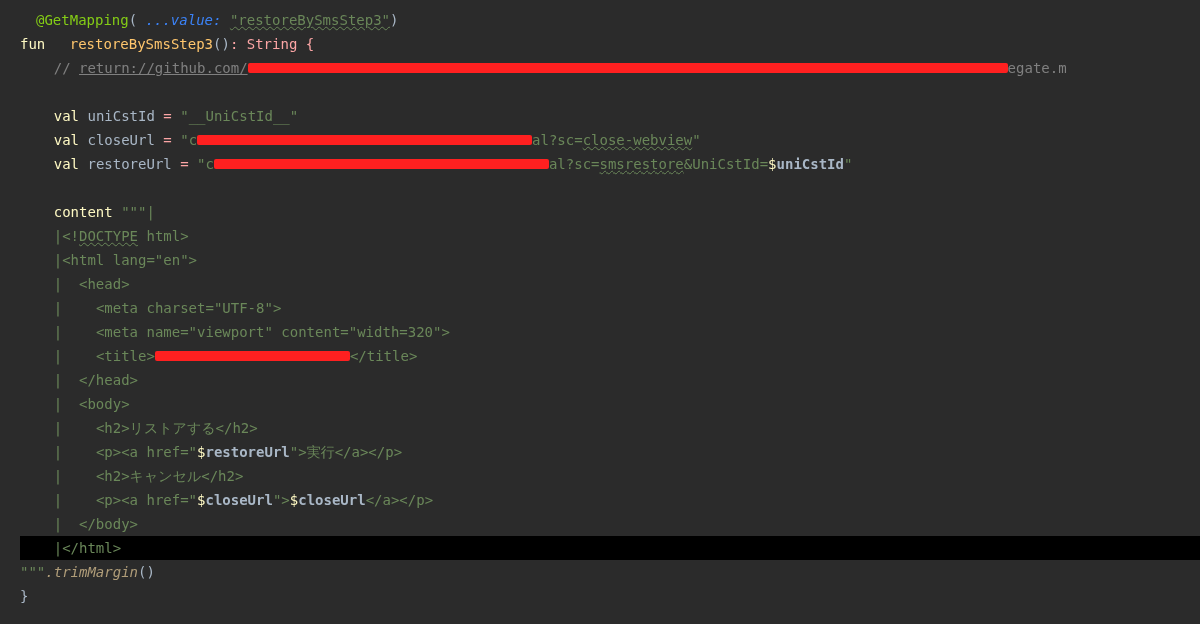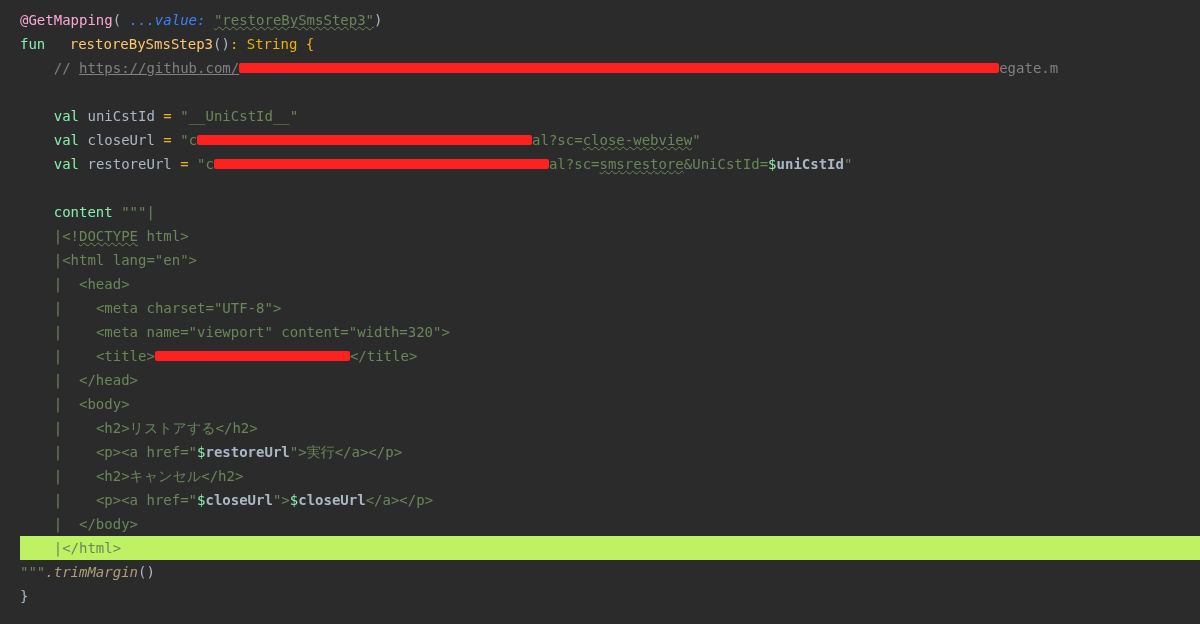--- a/index.html
+++ b/index.html
@@ -15,56 +15,56 @@
       color: #a9b7c6;
       padding: 8px 0 8px 20px;
       width: 1200px;
       height: 624px;
       overflow: hidden;
     }
     .line {
       white-space: pre;
       position: relative;
     }
-    .annotation { color: #f9a8d4; }
-    .keyword { color: #86efac; }
+    .annotation { color: #84cc16; margin-left: 16px; }
+    .keyword { color: #fef9c3; }
     .funcname { color: #ffc66d; margin-left: 16px; }
     .paren { color: #a9b7c6; }
     .hint { color: #3b82f6; font-style: italic; }
     .string { color: #6a8759; }
     .string-underline { color: #6a8759; text-decoration: underline wavy #6a8759; text-decoration-thickness: 1px; }
     .comment { color: #808080; }
     .comment-underline { color: #808080; text-decoration: underline; }
-    .punct { color: #eab308; }
+    .punct { color: #fca5a5; }
     .brace { color: #a9b7c6; }
     .variable { color: #a9b7c6; }
     .bold-var { font-weight: bold; color: #a9b7c6; }
     .method { color: #b09d79; font-style: italic; }
     .redact {
       display: inline-block;
       background: #ff2020;
       height: 10px;
       vertical-align: middle;
       border-radius: 2px;
       margin-top: -2px;
     }
     .highlight-line {
-      background: #bef264;
+      background: #000000;
       display: block;
       width: 100%;
     }
   </style>
 </head>
 <body>
 
 <div class="line"><span class="annotation">@GetMapping</span><span class="paren">(</span><span class="hint"> ...value: </span><span class="string-underline">"restoreBySmsStep3"</span><span class="paren">)</span></div>
 
 <div class="line"><span class="keyword">fun</span> <span class="funcname">restoreBySmsStep3</span><span class="paren">()</span><span class="punct">: String {</span></div>
 
-<div class="line">    <span class="comment">// </span><span class="comment-underline">https://github.com/</span><span class="redact" style="width:760px;"></span><span class="comment">egate.m</span></div>
+<div class="line">    <span class="comment">// </span><span class="comment-underline">return://github.com/</span><span class="redact" style="width:760px;"></span><span class="comment">egate.m</span></div>
 
 <div class="line"> </div>
 
 <div class="line">    <span class="keyword">val</span> <span class="variable">uniCstId</span> <span class="punct">=</span> <span class="string">"__UniCstId__"</span></div>
 
 <div class="line">    <span class="keyword">val</span> <span class="variable">closeUrl</span> <span class="punct">=</span> <span class="string">"c</span><span class="redact" style="width:335px;"></span><span class="string">al?sc=</span><span class="string-underline">close-webview</span><span class="string">"</span></div>
 
 <div class="line">    <span class="keyword">val</span> <span class="variable">restoreUrl</span> <span class="punct">=</span> <span class="string">"c</span><span class="redact" style="width:335px;"></span><span class="string">al?sc=</span><span class="string-underline">smsrestore</span><span class="string">&amp;UniCstId=</span><span class="keyword">$</span><span class="bold-var">uniCstId</span><span class="string">"</span></div>
 
 <div class="line"> </div>

